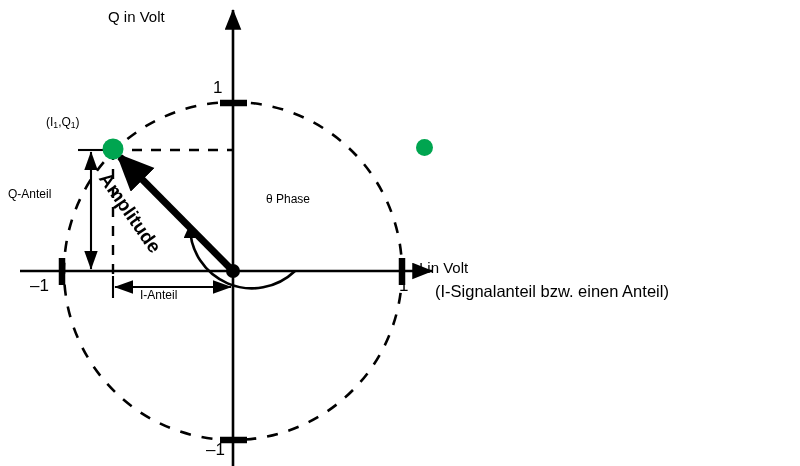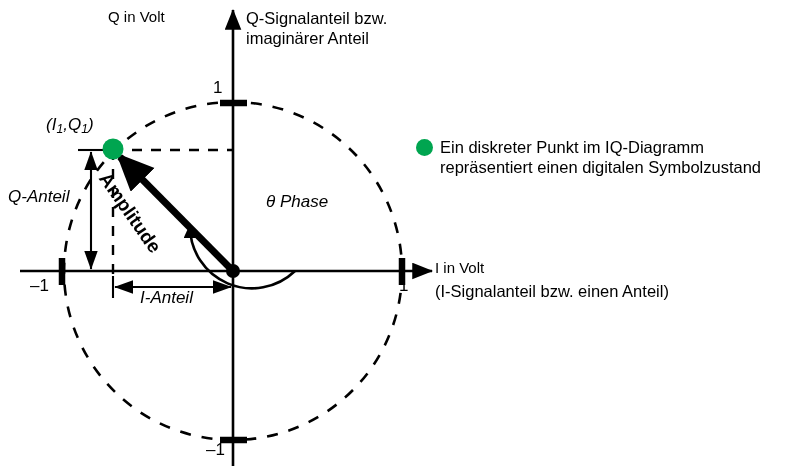--- a/index.html
+++ b/index.html
@@ -34,33 +34,32 @@
   .t-axis {
     font-size: 15px;
   }
   .t-note {
     font-size: 16.5px;
   }
   .t-tick {
     font-size: 17px;
   }
   .t-small {
-    font-size: 17px;
-    font-style: italic;
+    font-size: 12px;
   }
   .t-legend {
     font-size: 16.5px;
   }
   .t-amp {
     font-size: 19px;
     font-weight: 700;
   }
   #label-q-in-volt   { left: 108px; top: 8px; }
   #label-q-signal    { left: 246px; top: 8px; }
-  #label-i-in-volt   { left: 435px; top: 259px; }
+  #label-i-in-volt   { left: 419px; top: 259px; }
   #label-i-signal    { left: 435px; top: 281px; }
   #label-carrier     { left: 435px; top: 304px; }
   #label-legend      { left: 440px; top: 137px; }
   #label-q-anteil    { left: 8px; top: 187px; text-align: right; }
   #label-i-anteil    { left: 140px; top: 288px; }
   #label-iq-point    { left: 46px; top: 115px; }
   #label-theta       { left: 266px; top: 192px; }
   #tick-q-pos        { left: 213px; top: 78px; }
   #tick-q-neg        { left: 206px; top: 440px; }
   #tick-i-pos        { left: 399px; top: 276px; }
@@ -132,26 +131,24 @@
 
     <circle cx="233" cy="271" r="7" fill="#000"></circle>
 
     <circle cx="113" cy="149" r="10.5" fill="#00a550"></circle>
   </svg>
 
   <div class="legend-dot"></div>
 
   <div class="lbl t-axis" id="label-q-in-volt">Q in Volt</div>
 
-  <div class="lbl t-note" id="label-q-signal"><span>Q-Signalanteil bzw.</span><br><span>imaginärer Anteil</span></div>
 
   <div class="lbl t-axis" id="label-i-in-volt">I in Volt</div>
   <div class="lbl t-note" id="label-i-signal">(I-Signalanteil bzw. einen Anteil)</div>
 
-  <div class="lbl t-legend" id="label-legend"><span>Ein diskreter Punkt im IQ-Diagramm</span><br><span>repräsentiert einen digitalen Symbolzustand</span></div>
 
   <div class="lbl t-small" id="label-q-anteil">Q-Anteil</div>
   <div class="lbl t-small" id="label-i-anteil">I-Anteil</div>
 
   <div class="lbl t-small" id="label-iq-point"><span>(I</span><span class="sub">1</span><span>,Q</span><span class="sub">1</span><span>)</span></div>
 
   <div class="lbl t-small" id="label-theta">θ Phase</div>
 
   <div class="lbl t-amp" id="label-amplitude">Amplitude</div>
 

